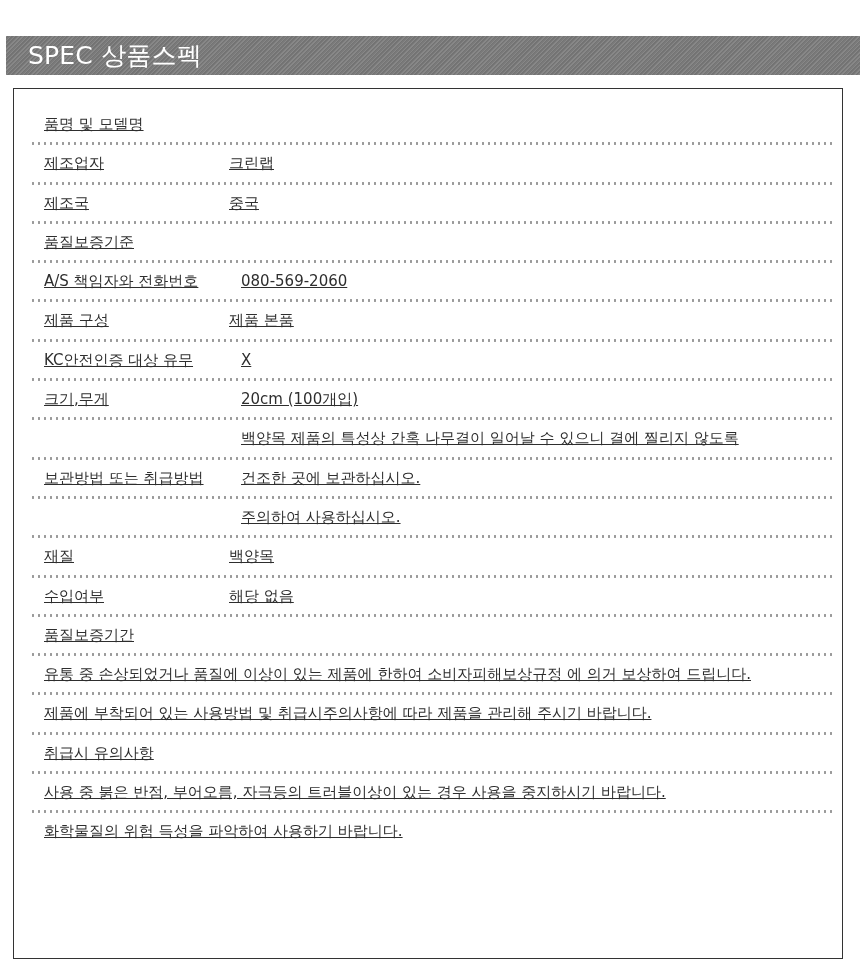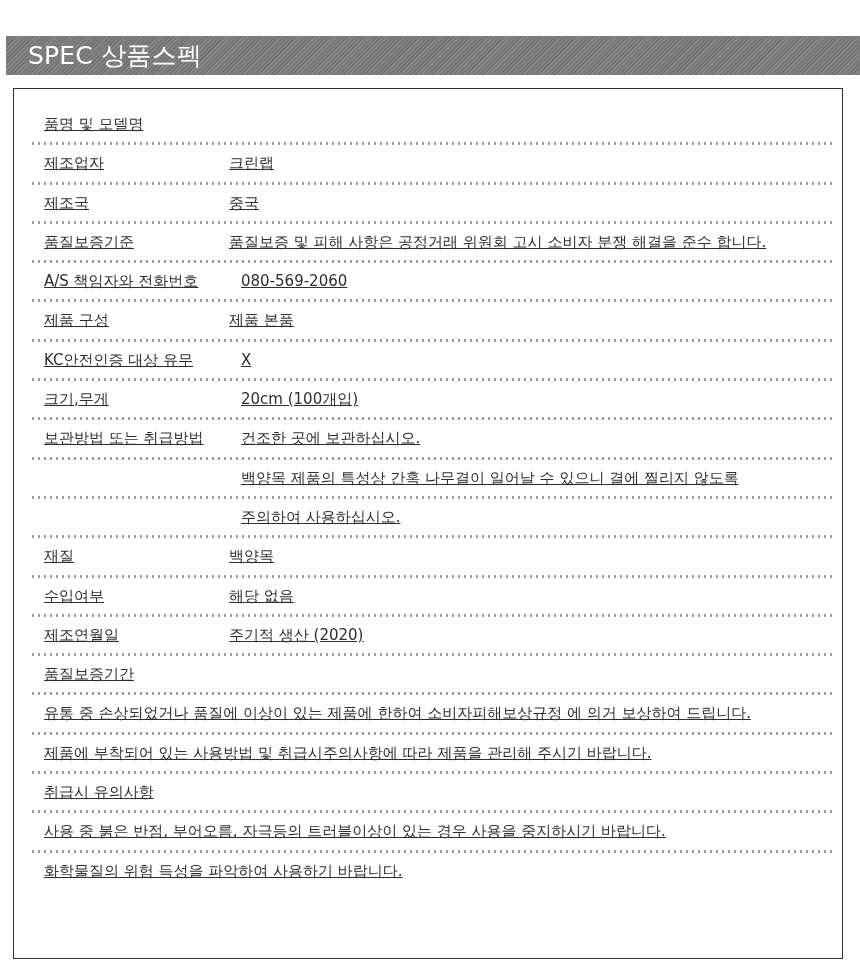--- a/index.html
+++ b/index.html
@@ -102,61 +102,56 @@
     <div class="row">
       <span class="cell label">제조업자</span>
       <span class="cell value">크린랩</span>
     </div>
     <div class="row">
       <span class="cell label">제조국</span>
       <span class="cell value">중국</span>
     </div>
     <div class="row">
       <span class="cell label">품질보증기준</span>
-      <span class="cell value">품질보증 및 피해 사항은 공정거래 위원회 고시 소비자 분쟁 해결을 준수 합니다.</span>
     </div>
     <div class="row">
       <span class="cell label">A/S 책임자와 전화번호</span>
       <span class="cell value indent">080-569-2060</span>
     </div>
     <div class="row">
       <span class="cell label">제품 구성</span>
       <span class="cell value">제품 본품</span>
     </div>
     <div class="row">
       <span class="cell label">KC안전인증 대상 유무</span>
       <span class="cell value indent">X</span>
     </div>
     <div class="row">
       <span class="cell label">크기,무게</span>
       <span class="cell value indent">20cm (100개입)</span>
     </div>
     <div class="row">
+      <span class="cell label"></span>
+      <span class="cell value indent">백양목 제품의 특성상 간혹 나무결이 일어날 수 있으니 결에 찔리지 않도록</span>
+    </div>
+    <div class="row">
       <span class="cell label">보관방법 또는 취급방법</span>
       <span class="cell value indent">건조한 곳에 보관하십시오.</span>
-    </div>
-    <div class="row">
-      <span class="cell label"></span>
-      <span class="cell value indent">백양목 제품의 특성상 간혹 나무결이 일어날 수 있으니 결에 찔리지 않도록</span>
     </div>
     <div class="row">
       <span class="cell label"></span>
       <span class="cell value indent">주의하여 사용하십시오.</span>
     </div>
     <div class="row">
       <span class="cell label">재질</span>
       <span class="cell value">백양목</span>
     </div>
     <div class="row">
       <span class="cell label">수입여부</span>
       <span class="cell value">해당 없음</span>
-    </div>
-    <div class="row">
-      <span class="cell label">제조연월일</span>
-      <span class="cell value">주기적 생산 (2020)</span>
     </div>
     <div class="row">
       <span class="cell label">품질보증기간</span>
     </div>
 
     <div class="row">
       <span class="cell full">유통 중 손상되었거나 품질에 이상이 있는 제품에 한하여 소비자피해보상규정 에 의거 보상하여 드립니다.</span>
     </div>
     <div class="row">
       <span class="cell full">제품에 부착되어 있는 사용방법 및 취급시주의사항에 따라 제품을 관리해 주시기 바랍니다.</span>

